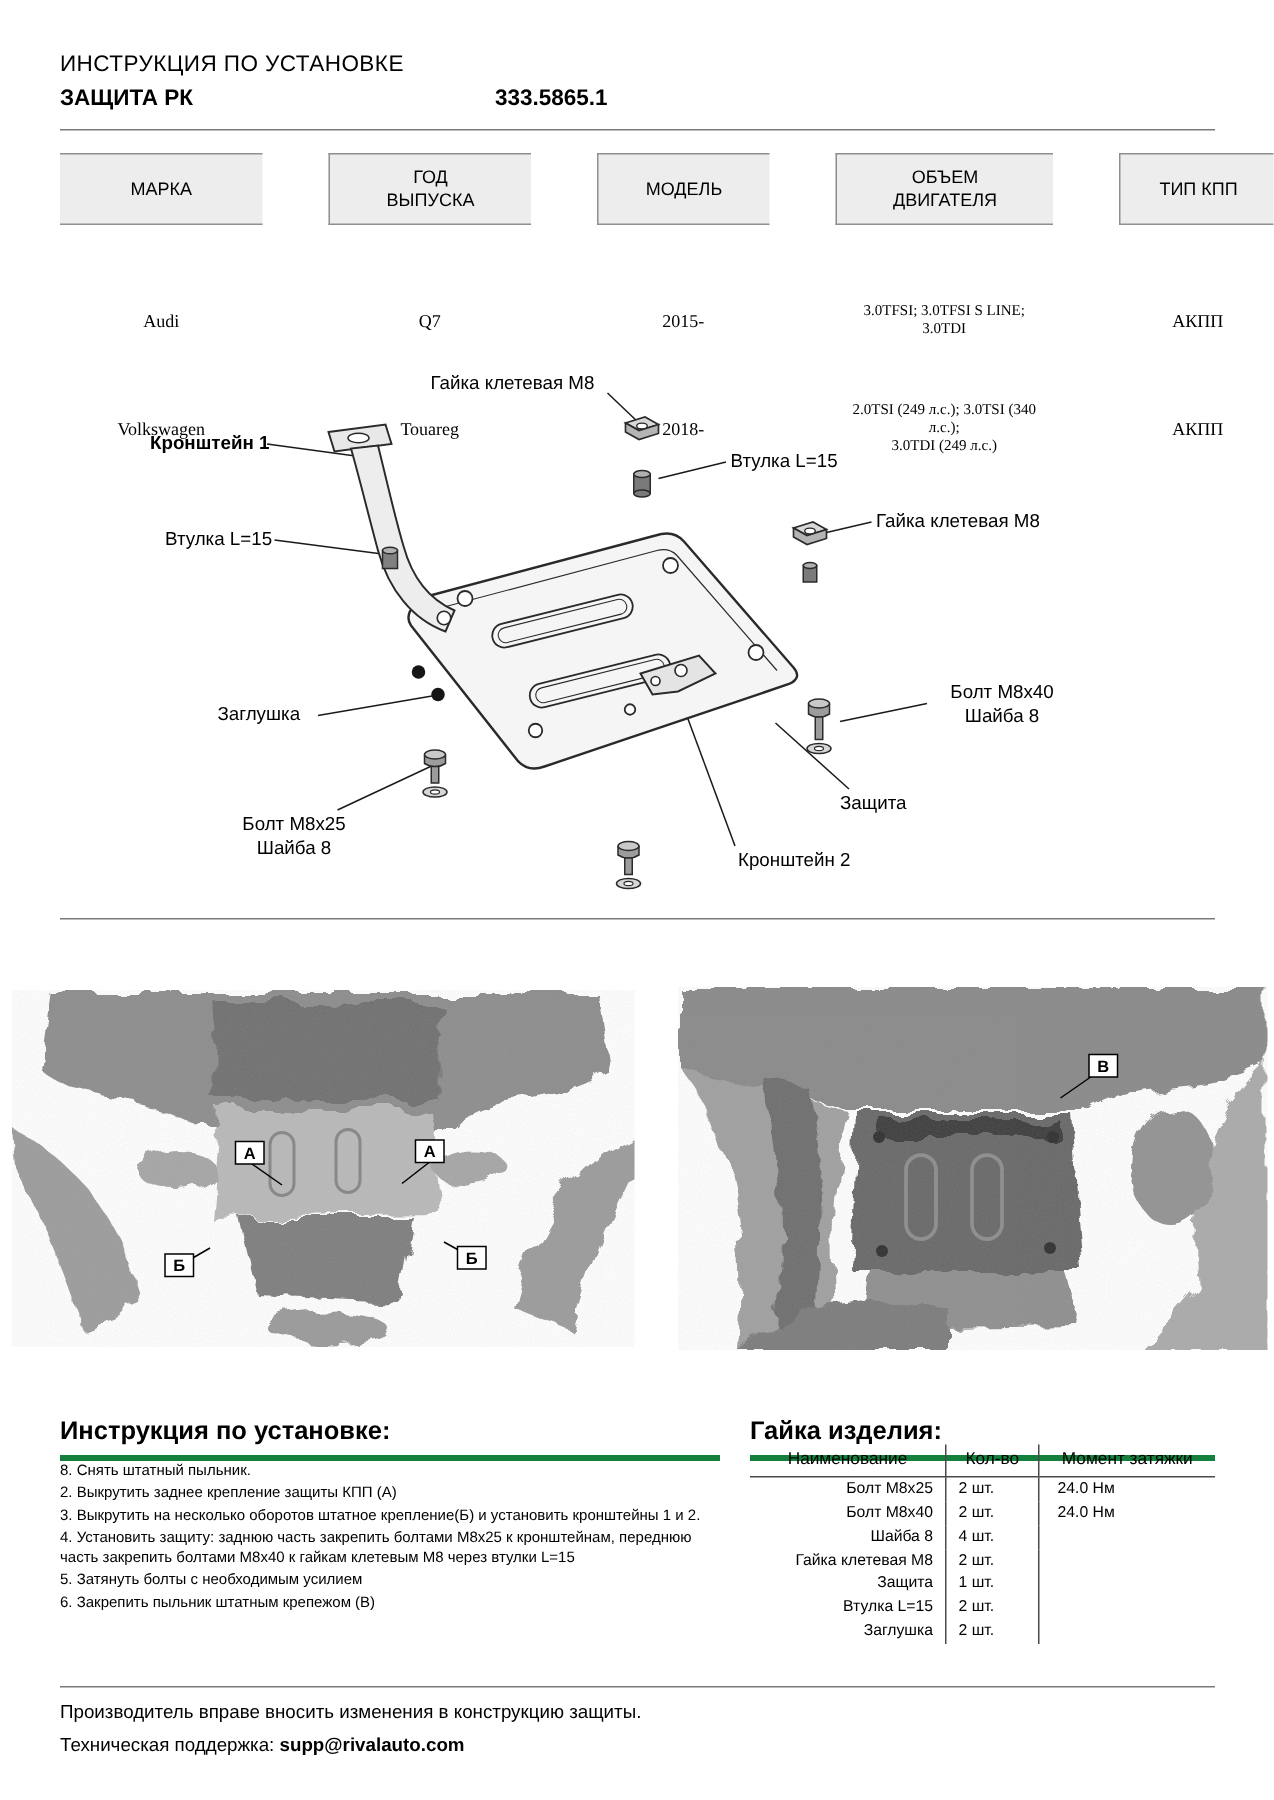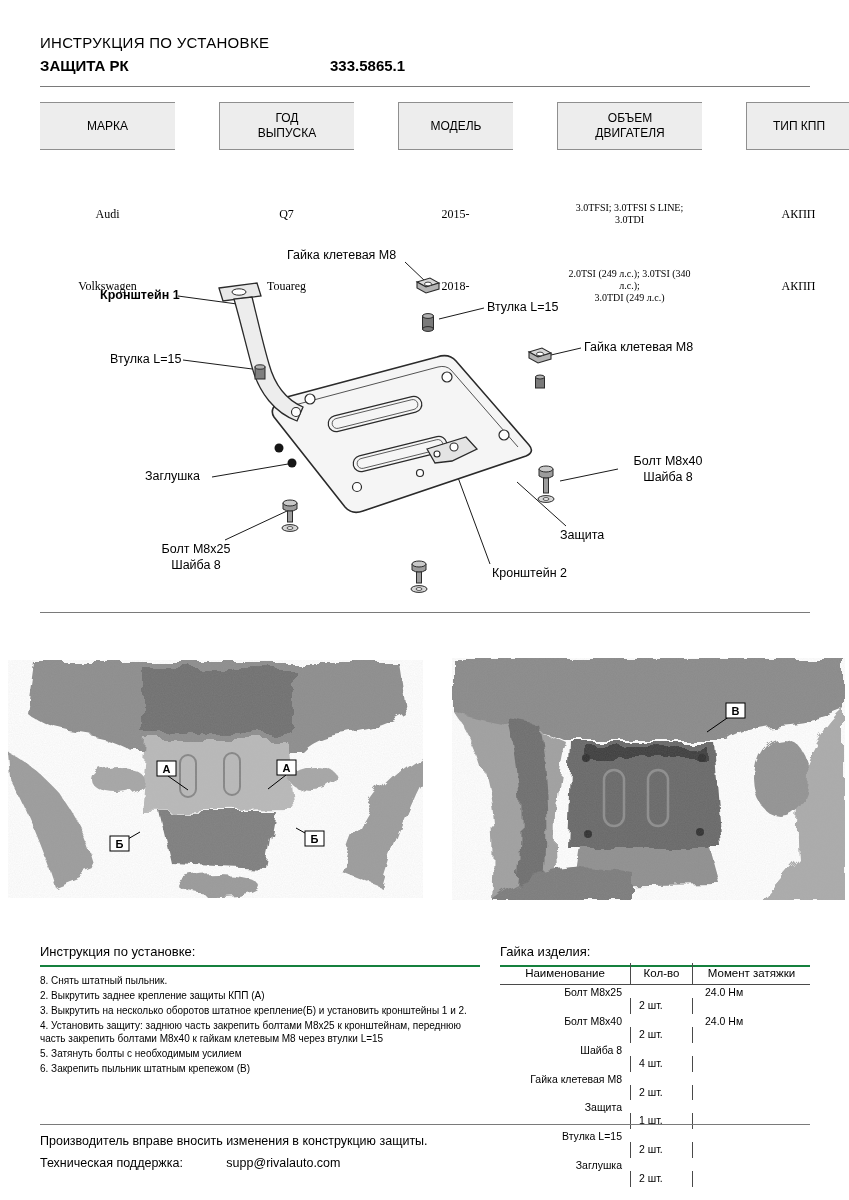--- a/index.html
+++ b/index.html
@@ -28,36 +28,36 @@
   .diagram{position:absolute;left:0;top:236px;width:849px;height:378px;}
   .diagram svg{position:absolute;left:0;top:0;display:block;}
   .dlabel{position:absolute;font-size:12.5px;white-space:pre;line-height:1.25;}
   .dlabel.center{text-align:center;white-space:pre-line;}
 
   
   .photo{position:absolute;}
   .photo svg{display:block;}
 
   
-  .sec-title{position:absolute;font-size:13px;font-weight:normal;border-bottom:2px solid #15803d;
+  .sec-title{position:absolute;font-size:17px;font-weight:bold;border-bottom:4px solid #15803d;
              padding-bottom:6px;}
   .steps{position:absolute;left:40px;top:974px;width:448px;font-size:10px;line-height:1.3;}
   .steps div{margin-bottom:2px;}
 
   .ptable{position:absolute;left:500px;top:963px;width:310px;display:grid;
           grid-template-columns:130px 63px 117px;}
   .ph{font-size:11.5px;text-align:center;padding:4px 2px 5px 2px;border-bottom:1px solid #4a4a4a;}
   .pqcol{border-left:1px solid #4a4a4a;border-right:1px solid #4a4a4a;}
   .pname{font-size:10.5px;text-align:right;padding:1px 8px 1px 2px;line-height:1.32;}
-  .pqty{font-size:10.5px;text-align:left;padding:1px 2px 1px 8px;line-height:1.32;margin-top:13px;}
+  .pqty{font-size:10.5px;text-align:left;padding:1px 2px 1px 8px;line-height:1.32;}
   .ptorq{font-size:10.5px;text-align:left;padding:1px 2px 1px 12px;line-height:1.32;}
 
   .foot1{position:absolute;left:40px;top:1134px;font-size:12.5px;}
   .foot2{position:absolute;left:40px;top:1156px;font-size:12.5px;}
-  .foot2 b{font-weight:normal;margin-left:40px;}
+  .foot2 b{font-weight:bold;}
 </style>
 </head>
 <body>
 
 <div class="doc-title">ИНСТРУКЦИЯ ПО УСТАНОВКЕ</div>
 <div class="doc-product">ЗАЩИТА РК</div>
 <div class="doc-part">333.5865.1</div>
 <div class="rule" style="left:40px;top:86px;width:770px;"></div>
 
 <div class="vtable">

